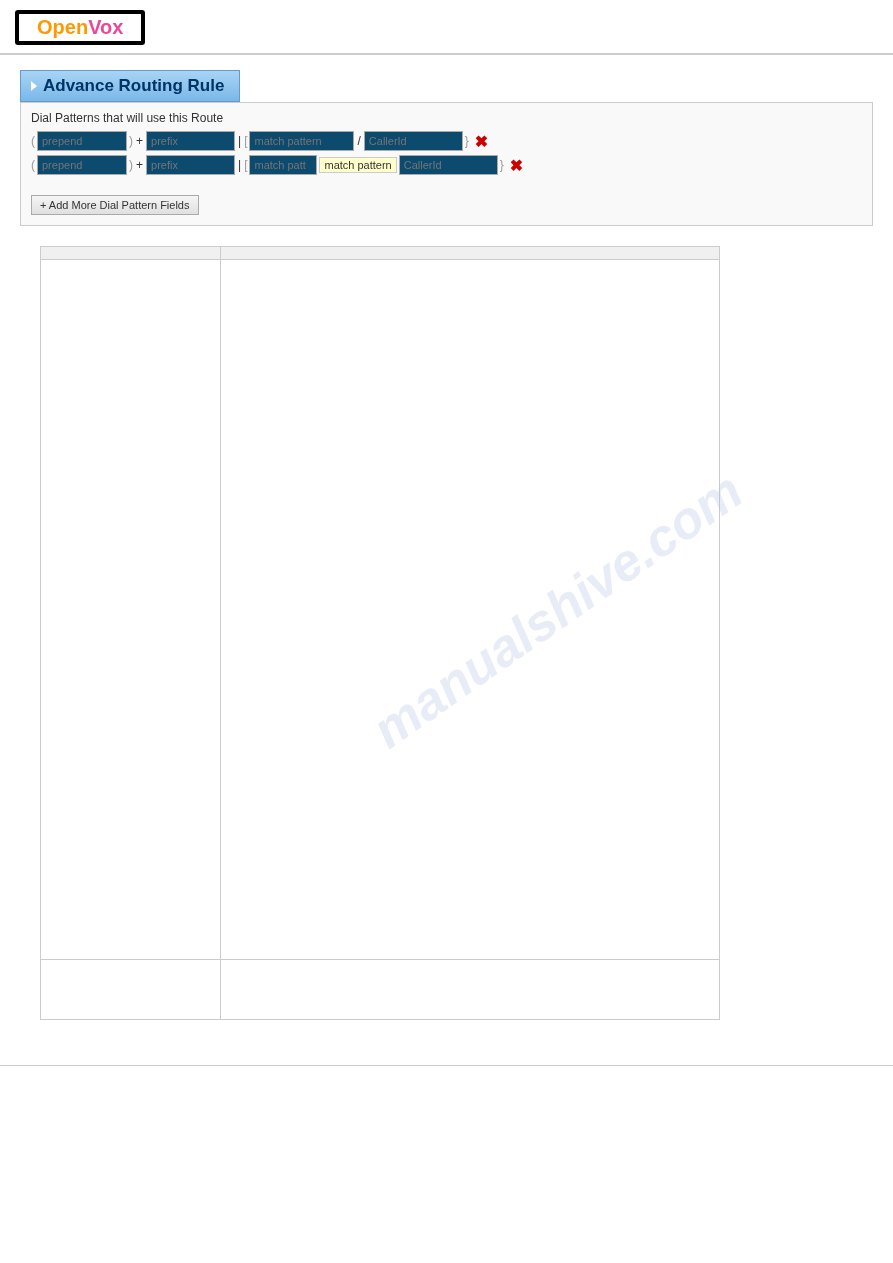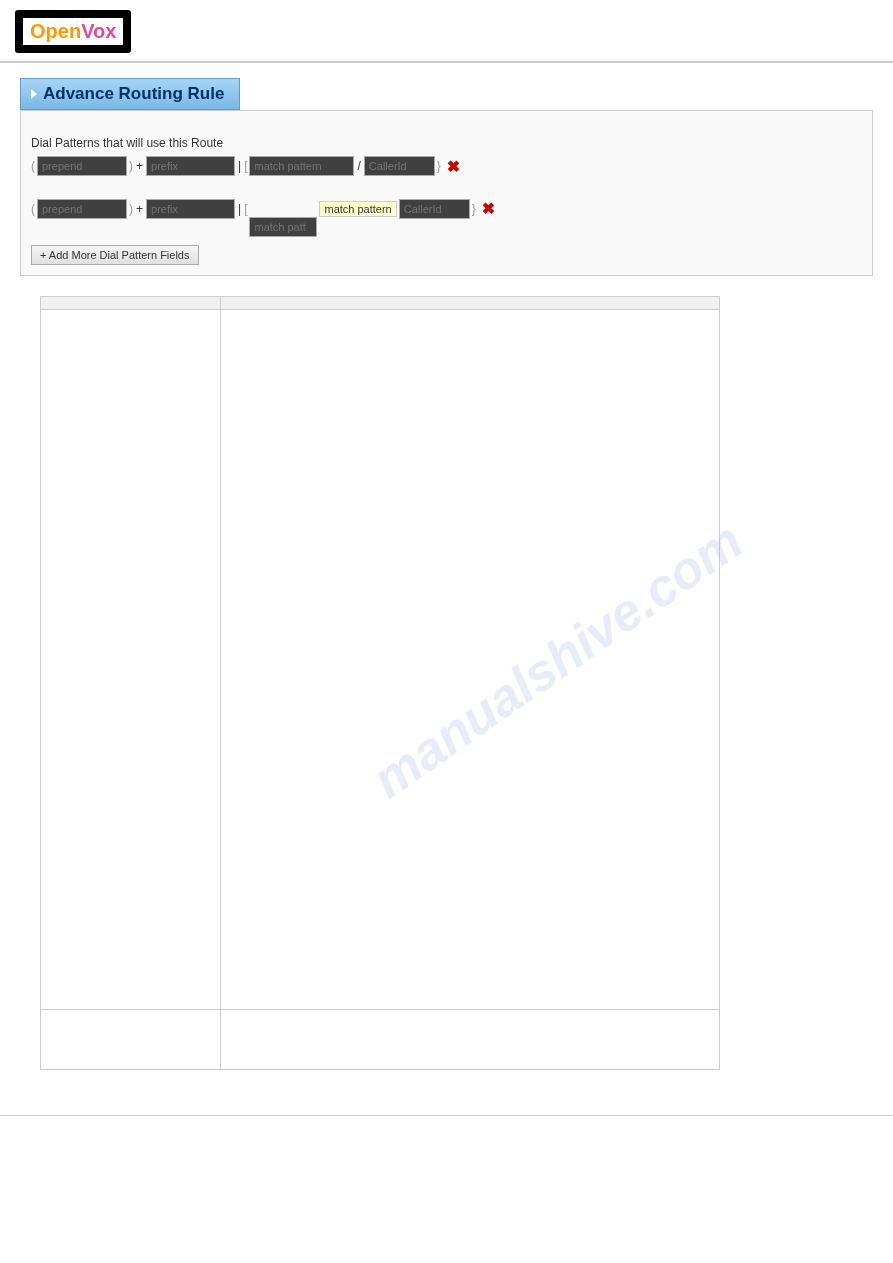--- a/index.html
+++ b/index.html
@@ -17,23 +17,23 @@
       padding: 10px 15px 8px 15px;
       border-bottom: 2px solid #cccccc;
       background: #fff;
     }
     .logo-container {
       display: flex;
       align-items: center;
     }
     .logo-box {
       background: #fff;
-      border: 8px solid #000000;
+      border: 4px solid #000000;
       border-radius: 3px;
-      padding: 2px 7px;
+      padding: 2px 18px;
       display: inline-flex;
       align-items: center;
     }
     .logo-open {
       color: #f90;
       font-size: 20px;
       font-weight: 900;
     }
     .logo-vox {
       color: #ec4899;
@@ -66,21 +66,21 @@
     }
     .section-header-label {
       color: #003366;
       font-size: 17px;
       font-weight: bold;
     }
 
     
     .dial-patterns-box {
       border: 1px solid #ccc;
-      padding: 25px 10px 10px 10px;
+      padding: 8px 10px 10px 10px;
       margin-top: 0;
       background: #f9f9f9;
     }
     .dial-patterns-title {
       font-size: 12px;
       color: #333;
       margin-bottom: 6px;
       font-weight: normal;
     }
 
@@ -90,30 +90,30 @@
       align-items: center;
       gap: 2px;
       margin-bottom: 4px;
     }
     .paren {
       color: #999;
       font-size: 12px;
     }
     .input-field {
       border: 1px solid #aaa;
-      background: #404040;
+      background: #0c4a6e;
       padding: 2px 4px;
       font-size: 11px;
       color: #999;
       height: 20px;
     }
     .input-prepend { width: 90px; }
     .input-prefix { width: 89px; }
     .input-match { width: 105px; }
-    .input-callerid { width: 71px; }
+    .input-callerid { width: 99px; }
 
     .plus-sign {
       font-size: 12px;
       color: #333;
       margin: 0 1px;
     }
     .pipe-sign {
       font-size: 12px;
       color: #333;
       margin: 0 1px;
@@ -144,21 +144,21 @@
     }
 
     
     .add-more-btn {
       background: linear-gradient(to bottom, #f5f5f5, #e0e0e0);
       border: 1px solid #aaa;
       padding: 3px 8px;
       font-size: 11px;
       cursor: pointer;
       color: #333;
-      margin-top: 4px;
+      margin-top: 16px;
     }
 
     
     .table-section {
       margin-top: 20px;
       padding: 0 10px;
     }
     .data-table {
       width: 680px;
       margin-left: 10px;
@@ -254,21 +254,21 @@
 
     
     <div class="pattern-row">
       <span class="paren">(</span>
       <input class="input-field input-prepend" type="text" placeholder="prepend" style="">
       <span class="paren">)</span>
       <span class="plus-sign">+</span>
       <input class="input-field input-prefix" type="text" placeholder="prefix" style="">
       <span class="pipe-sign">|</span>
       <span class="paren">[</span>
-      <input class="input-field" style="width: 68px; margin-top: 37px;" type="text" placeholder="match patt">
+      <input class="input-field" style="width: 68px;" type="text" placeholder="match patt">
       <span class="autocomplete-hint">match pattern</span>
       <input class="input-field input-callerid" type="text" placeholder="CallerId" style="">
       <span class="paren">}</span>
       <span class="delete-btn">
         <span class="x-icon">✖</span>
       </span>
     </div>
 
     
     <button class="add-more-btn">+ Add More Dial Pattern Fields</button>

